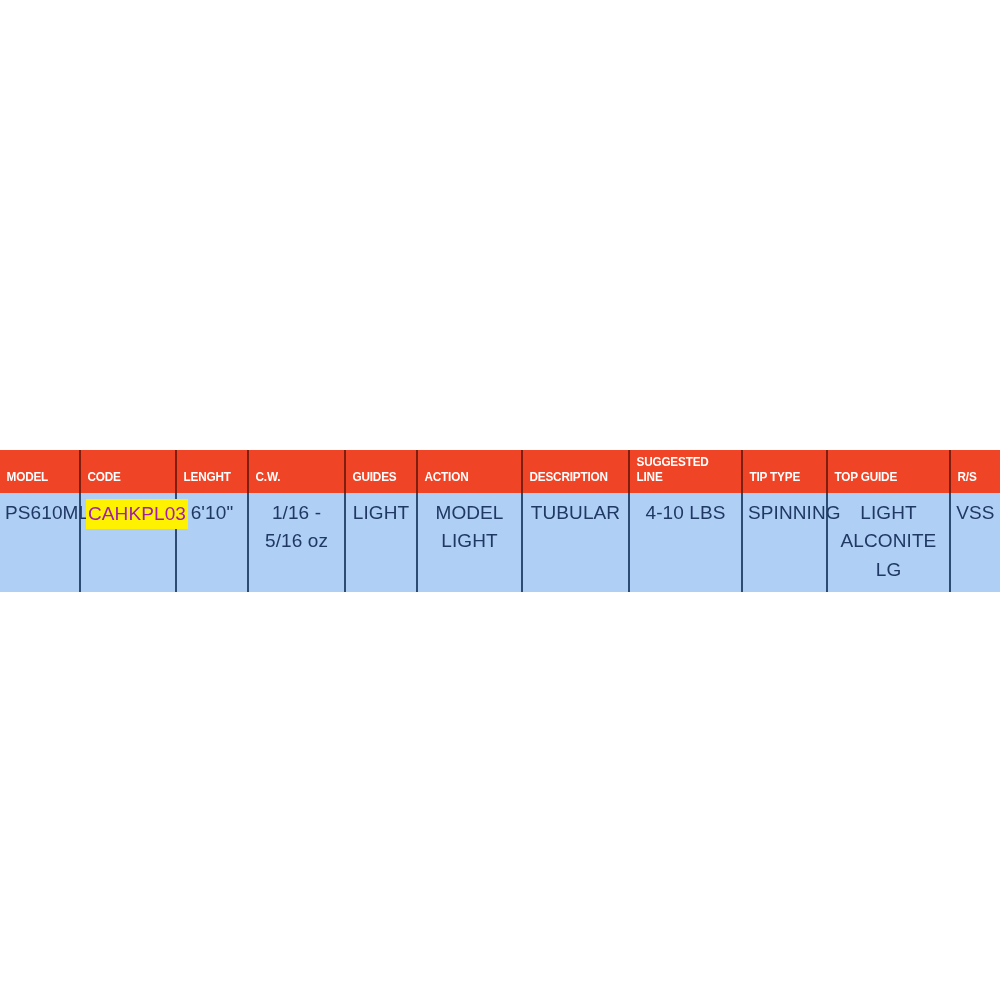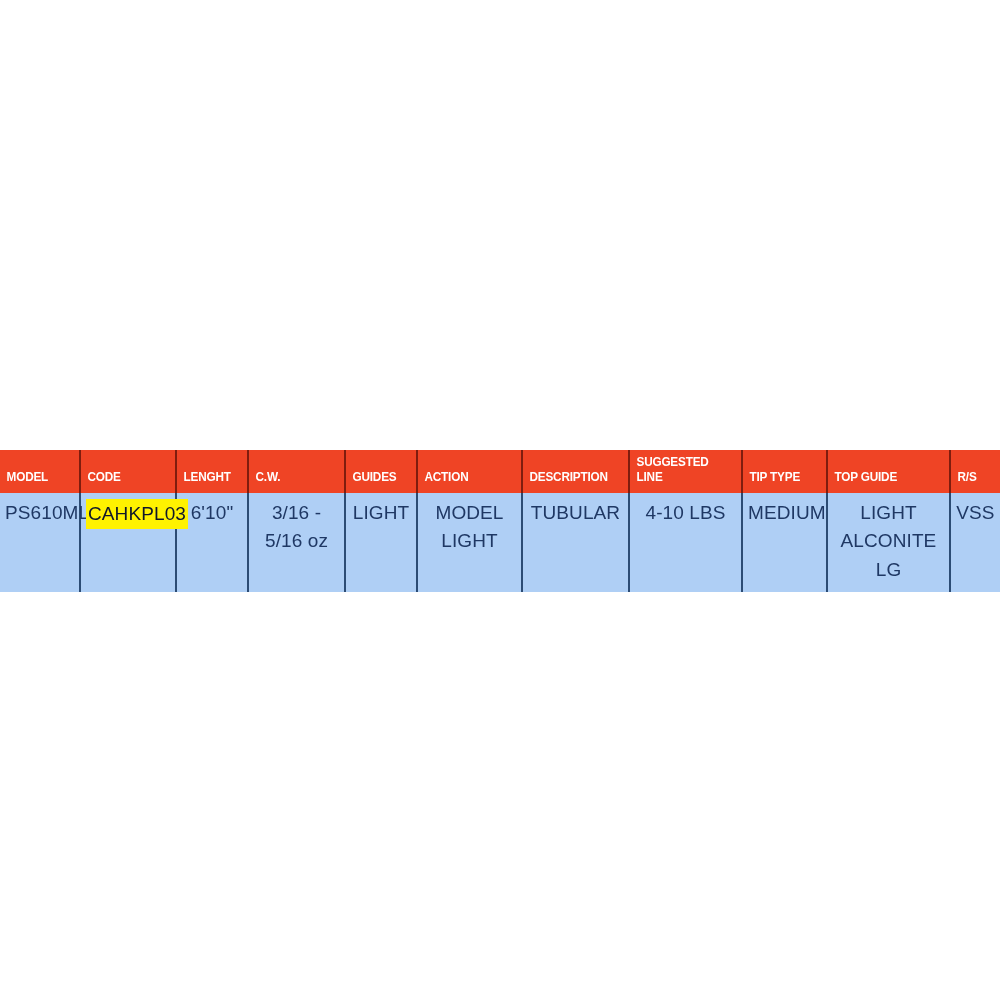--- a/index.html
+++ b/index.html
@@ -85,21 +85,21 @@
   table.spec-table tbody td:first-child {
     border-left: none;
   }
   table.spec-table tbody td:last-child {
     border-right: none;
     margin-top: 40px;
   }
 
   .hl {
     background: #FFF200;
-    color: #0f172a;
+    color: #a21caf;
     padding: 1px 2px;
     display: inline-block;
   }
 
   .cell-lines span {
     display: block;
   }
 </style>
 </head>
 <body>
@@ -136,31 +136,31 @@
         <th><span>TOP GUIDE</span></th>
         <th><span>R/S</span></th>
       </tr>
     </thead>
     <tbody>
       <tr>
         <td><span>PS610ML</span></td>
         <td><span class="hl">CAHKPL03</span></td>
         <td><span>6'10"</span></td>
         <td class="cell-lines">
-          <span>3/16 -</span>
+          <span>1/16 -</span>
           <span>5/16 oz</span>
         </td>
         <td><span>LIGHT</span></td>
         <td class="cell-lines">
           <span>MODEL</span>
           <span>LIGHT</span>
         </td>
         <td><span>TUBULAR</span></td>
         <td><span>4-10 LBS</span></td>
-        <td><span>MEDIUM</span></td>
+        <td><span>SPINNING</span></td>
         <td class="cell-lines">
           <span>LIGHT ALCONITE</span>
           <span>LG</span>
         </td>
         <td><span>VSS</span></td>
       </tr>
     </tbody>
   </table>
 </div>
 

